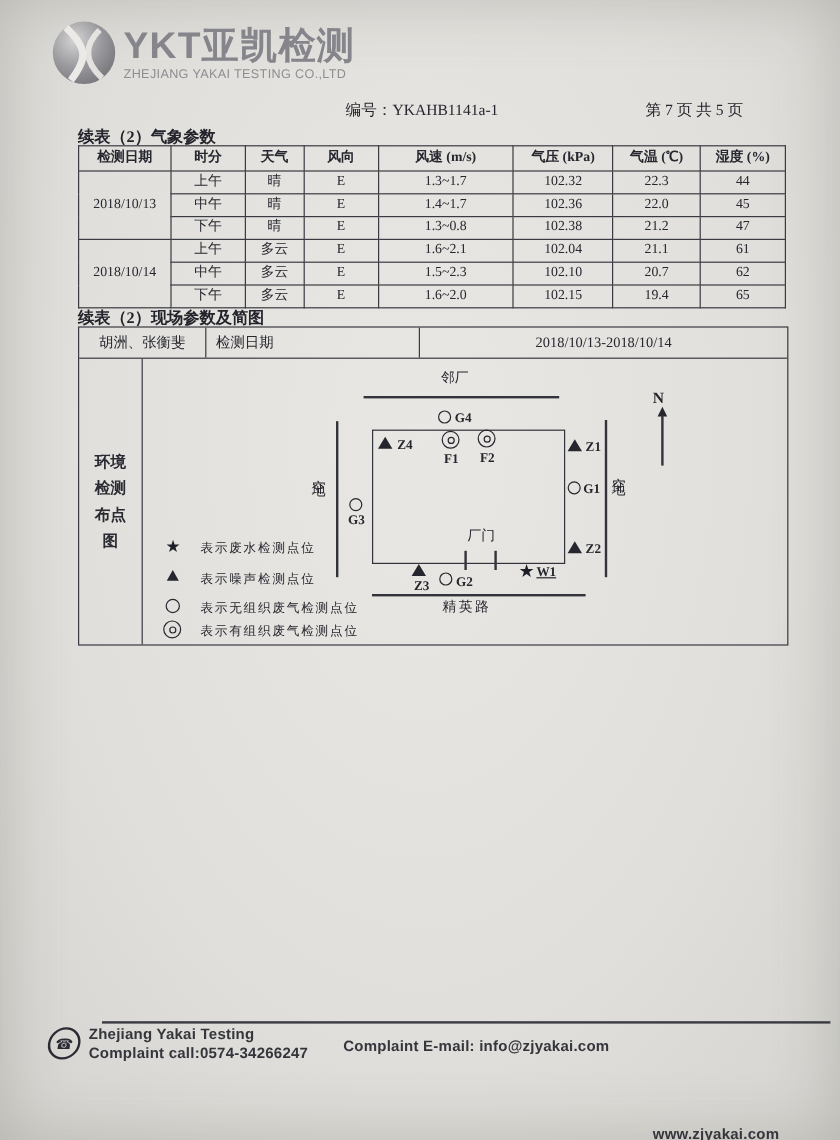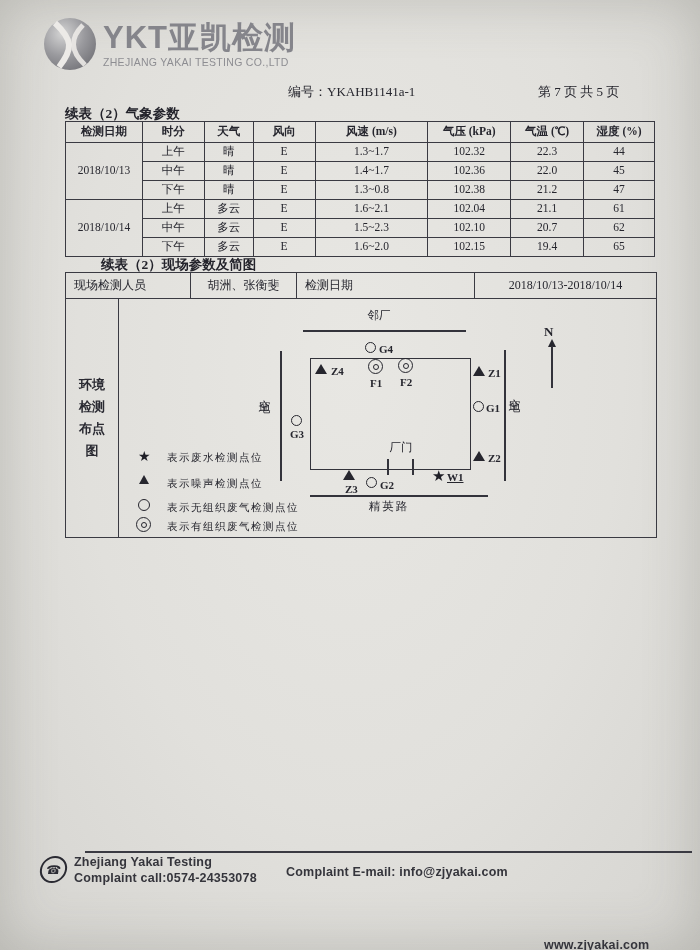--- a/index.html
+++ b/index.html
@@ -173,25 +173,24 @@
       <td>多云</td>
       <td>E</td>
       <td>1.6~2.0</td>
       <td>102.15</td>
       <td>19.4</td>
       <td>65</td>
     </tr>
   </tbody>
     </table>
 
-  <div class="abs sec-heading" style="left:65px; top:256px;margin-left:36px;">续表（2）现场参数及简图</div>
+  <div class="abs sec-heading" style="left:65px; top:256px;">续表（2）现场参数及简图</div>
 
   <div class="abs t2">
     <div class="t2-top">
-      <div class="cell c1">现场检测人员</div>
       <div class="cell c2">胡洲、张衡斐</div>
       <div class="cell c3">检测日期</div>
       <div class="cell c4">2018/10/13-2018/10/14</div>
     </div>
     <div class="t2-side">
       <div class="vlabel">环境检测布点图</div>
     </div>
 
     <div class="diagram">
 
@@ -251,17 +250,17 @@
       <span class="circ" style="left:72px; top:226px; width:12px; height:12px;"></span>
       <div class="legend-text" style="left:101px; top:230px;">表示无组织废气检测点位</div>
       <span class="dcirc" style="left:70px; top:244px;"></span>
       <div class="legend-text" style="left:101px; top:249px;">表示有组织废气检测点位</div>
     </div>
   </div>
 
   <div class="abs footer-line"></div>
   <div class="abs phone-badge">☎</div>
   <div class="abs ft" style="left:74px; top:855px;">Zhejiang Yakai Testing</div>
-  <div class="abs ft" style="left:74px; top:871px;">Complaint call:0574-24353078</div>
+  <div class="abs ft" style="left:74px; top:871px;">Complaint call:0574-34266247</div>
   <div class="abs ft" style="left:286px; top:865px;">Complaint E-mail: info@zjyakai.com</div>
   <div class="abs ft" style="left:544px; top:918px;margin-top:20px;">www.zjyakai.com</div>
 
 </div>
 
 </body></html>

